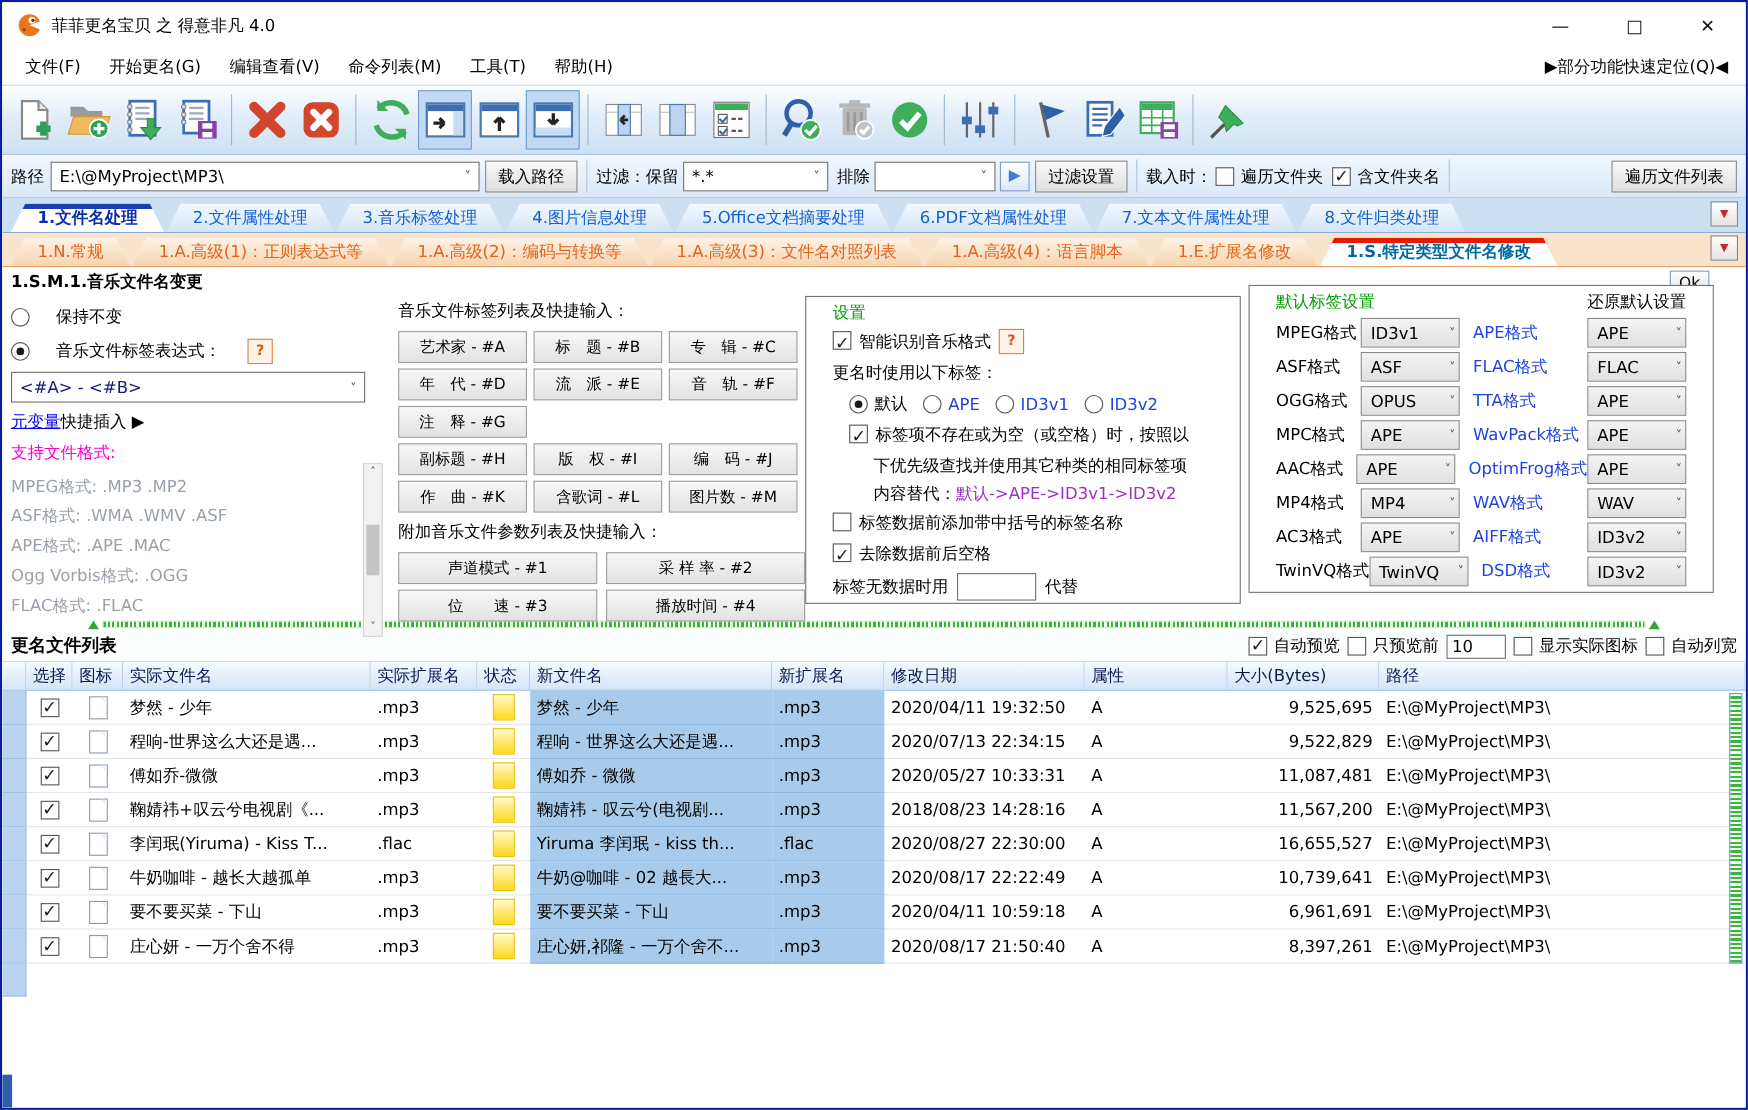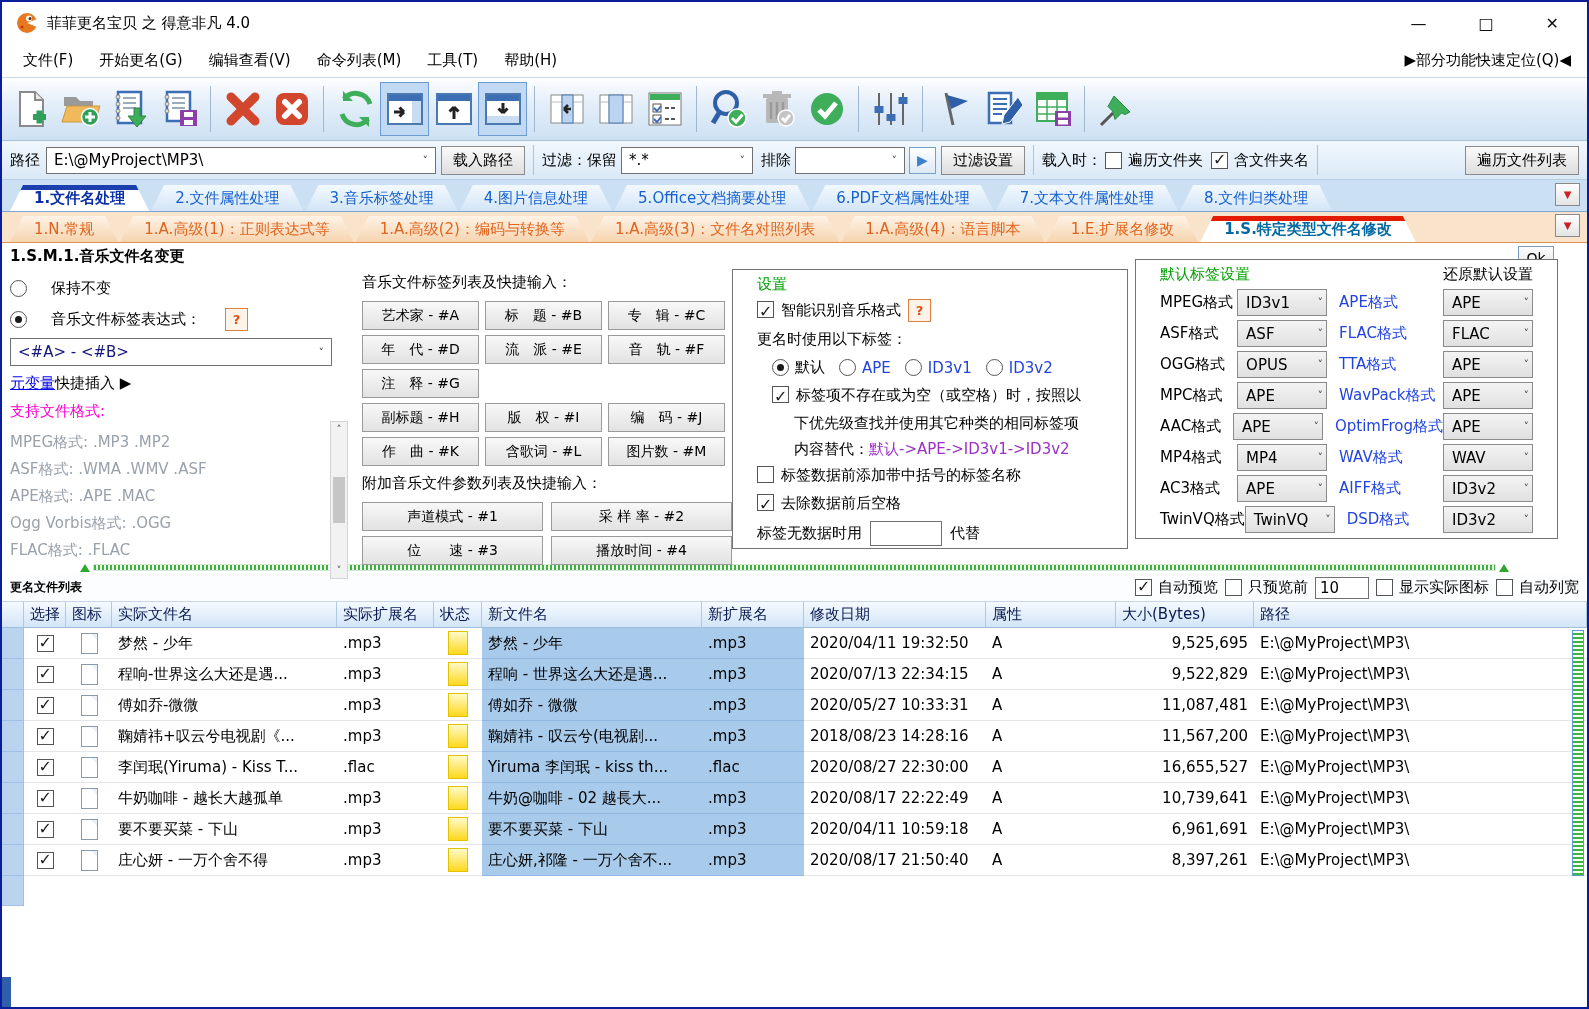--- a/index.html
+++ b/index.html
@@ -105,21 +105,21 @@
              display:flex;align-items:center;padding:0 3px 0 8px;box-sizing:border-box;flex:none}
   .dt-select .chev{margin-left:auto;font-size:11px;color:#444}
   .dt-select .chev::after{content:"˅"}
   
   .splitter{height:13px;flex:none;background:#fff;display:flex;align-items:center;padding:0 78px}
   .split-tri{width:0;height:0;border-left:5px solid transparent;border-right:5px solid transparent;border-bottom:8px solid #2FA82F;flex:none}
   .split-line{flex:1;height:7px;margin:0 3px;box-sizing:border-box;border:1px solid #CFE8CF;
               background:repeating-linear-gradient(90deg,#3DB43D 0 2px,#F4FFF4 2px 4px)}
   
   .listbar{height:27px;flex:none;display:flex;align-items:center;background:#FCFDFE;padding:0 8px;border-bottom:1px solid #C4D6E8}
-  .listbar .ltitle{font-weight:bold;font-size:12px}
+  .listbar .ltitle{font-weight:bold;font-size:16px}
   .listbar .opts{margin-left:auto;display:flex;align-items:center;gap:7px;white-space:nowrap}
   .count-input{width:54px;height:22px;border:1px solid #707070;box-sizing:border-box;font:inherit;padding:0 4px}
   
   .tablewrap{flex:1;position:relative;background:#fff;overflow:hidden}
   .tbl{display:grid;grid-template-columns:22px 42px 46px 225px 97px 48px 220px 102px 182px 130px 138px 1fr}
   .th{height:26px;background:linear-gradient(#F4FAFF,#D3E5F7);border-right:1px solid #AFC9E4;border-bottom:1px solid #9FBDDC;
       display:flex;align-items:center;padding:0 6px;box-sizing:border-box;color:#0A1A50;white-space:nowrap;overflow:hidden}
   .td{height:31px;display:flex;align-items:center;padding:0 6px;border-bottom:1px solid #E6E6E6;
       box-sizing:border-box;white-space:nowrap;overflow:hidden}
   .gut{background:#BAD4F0;border-bottom:1px solid #9FC0E4;border-right:1px solid #9FC0E4}

